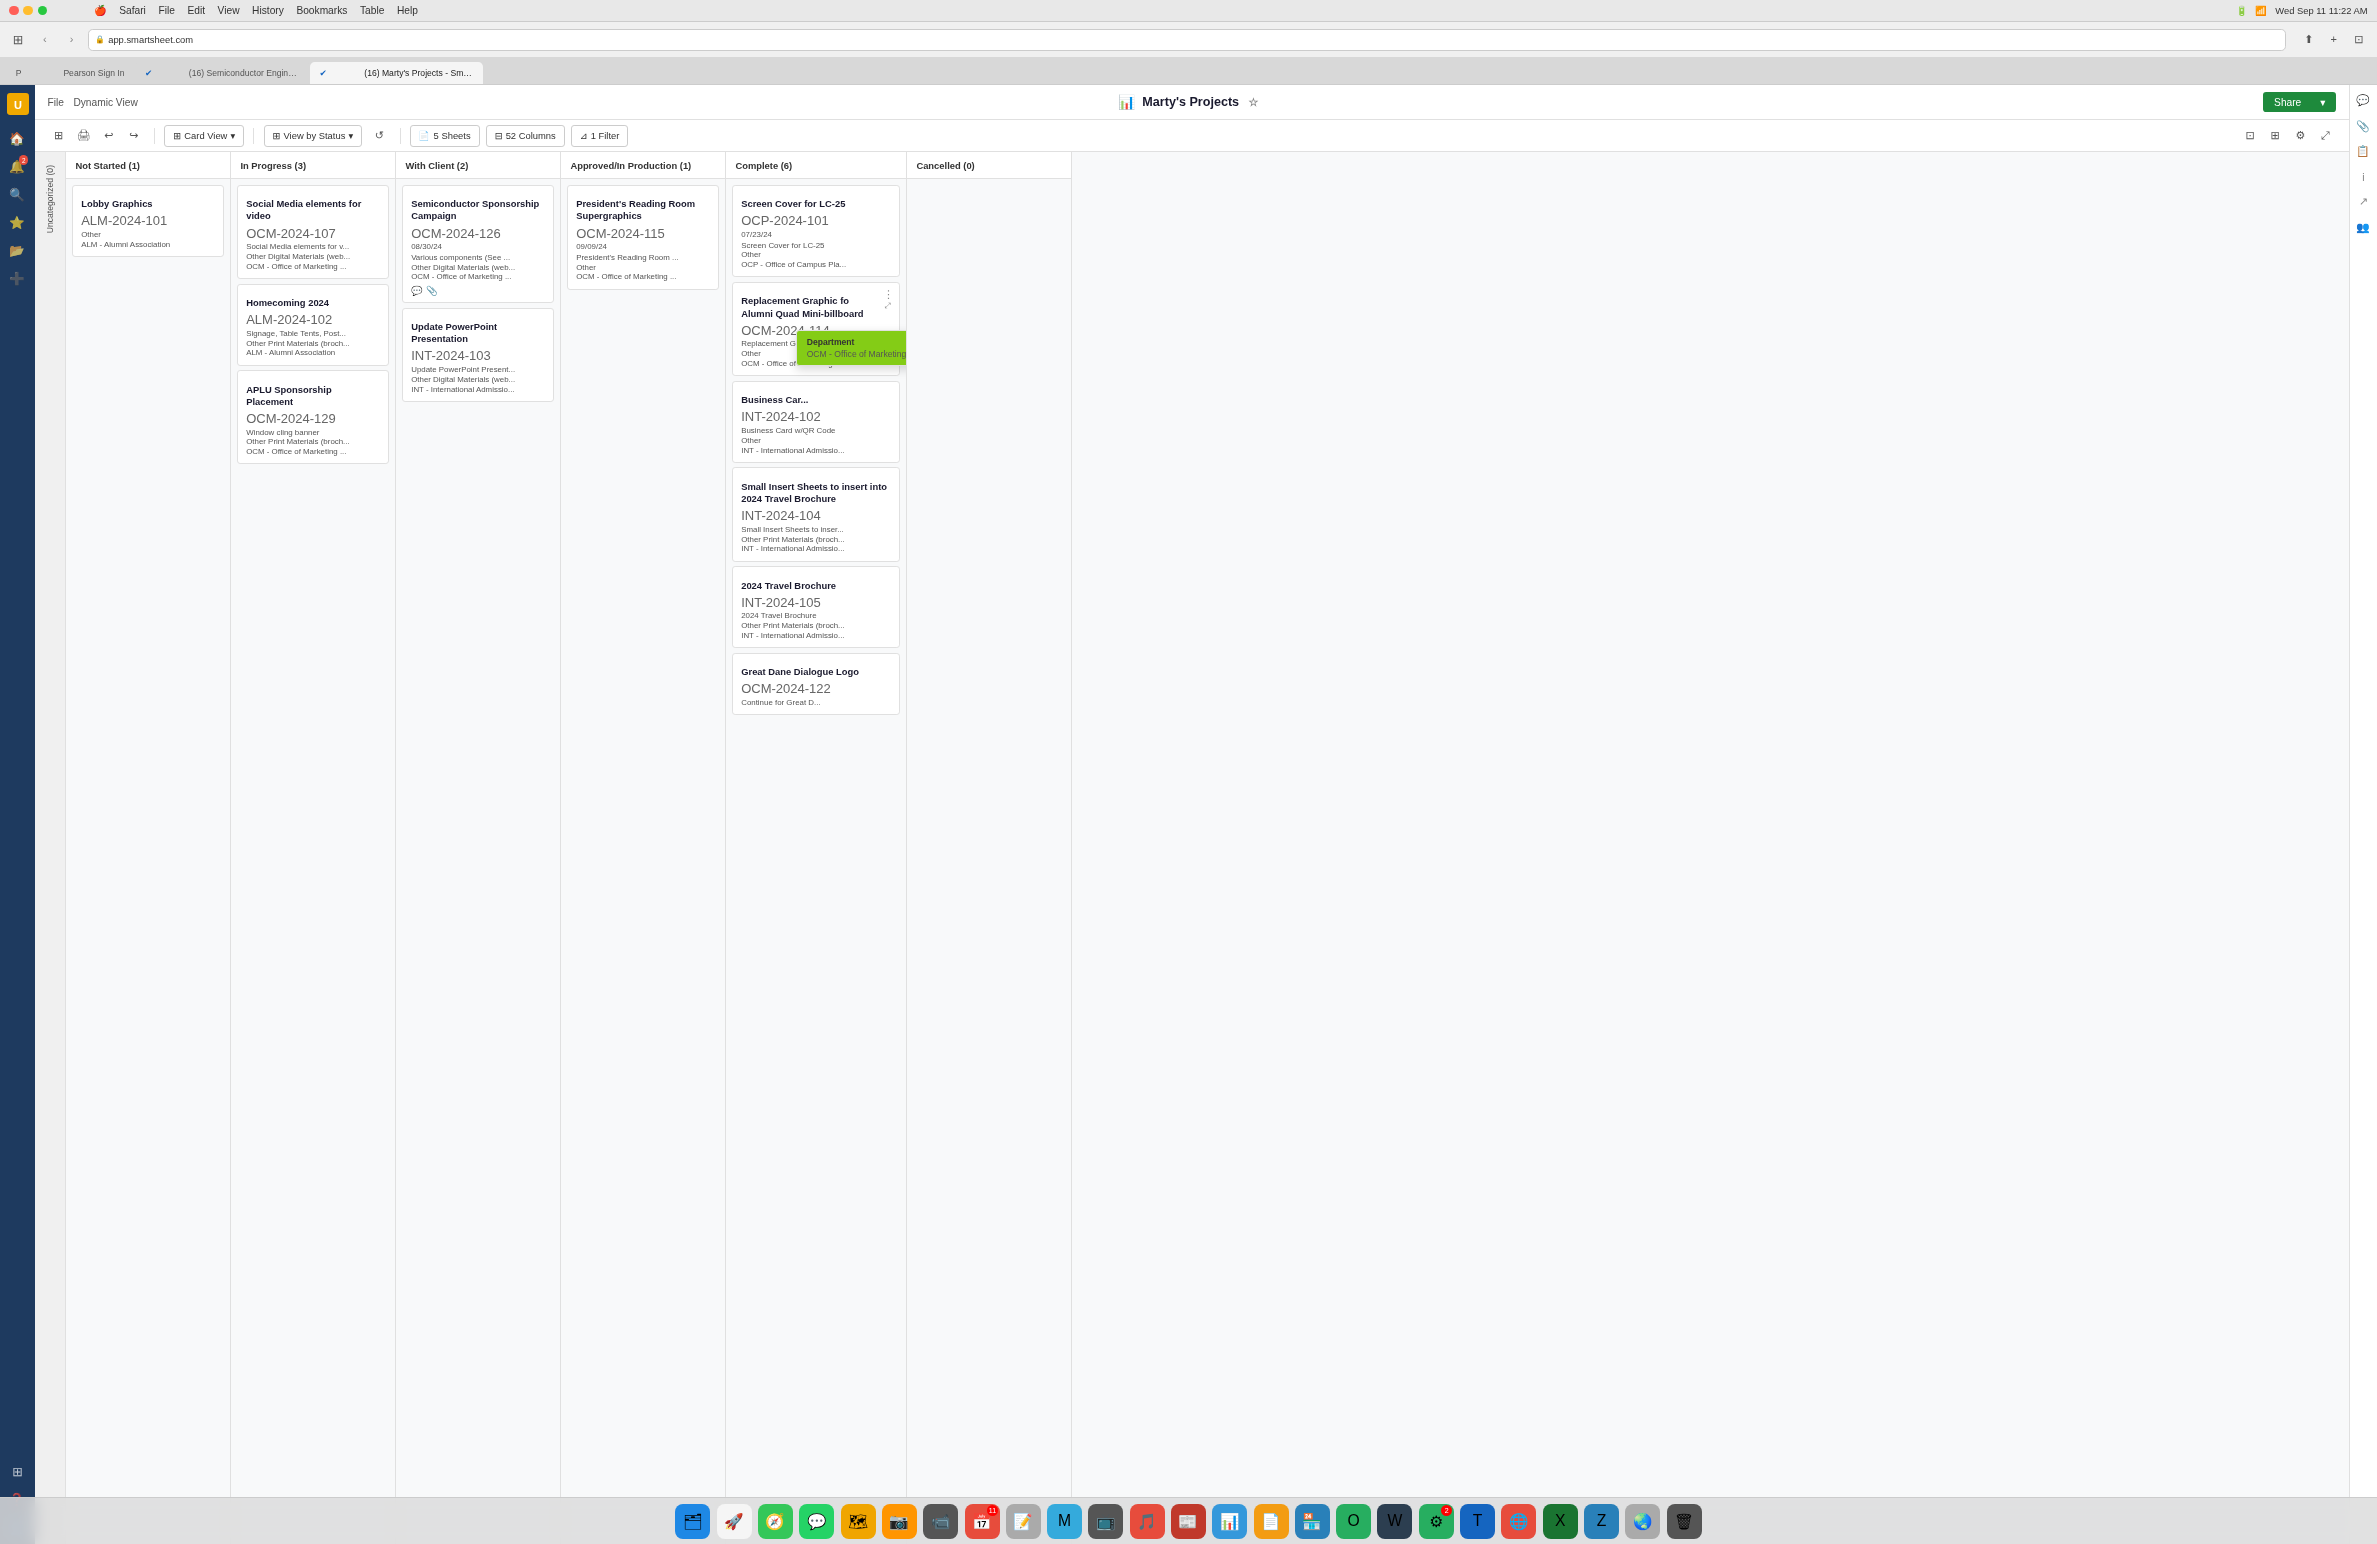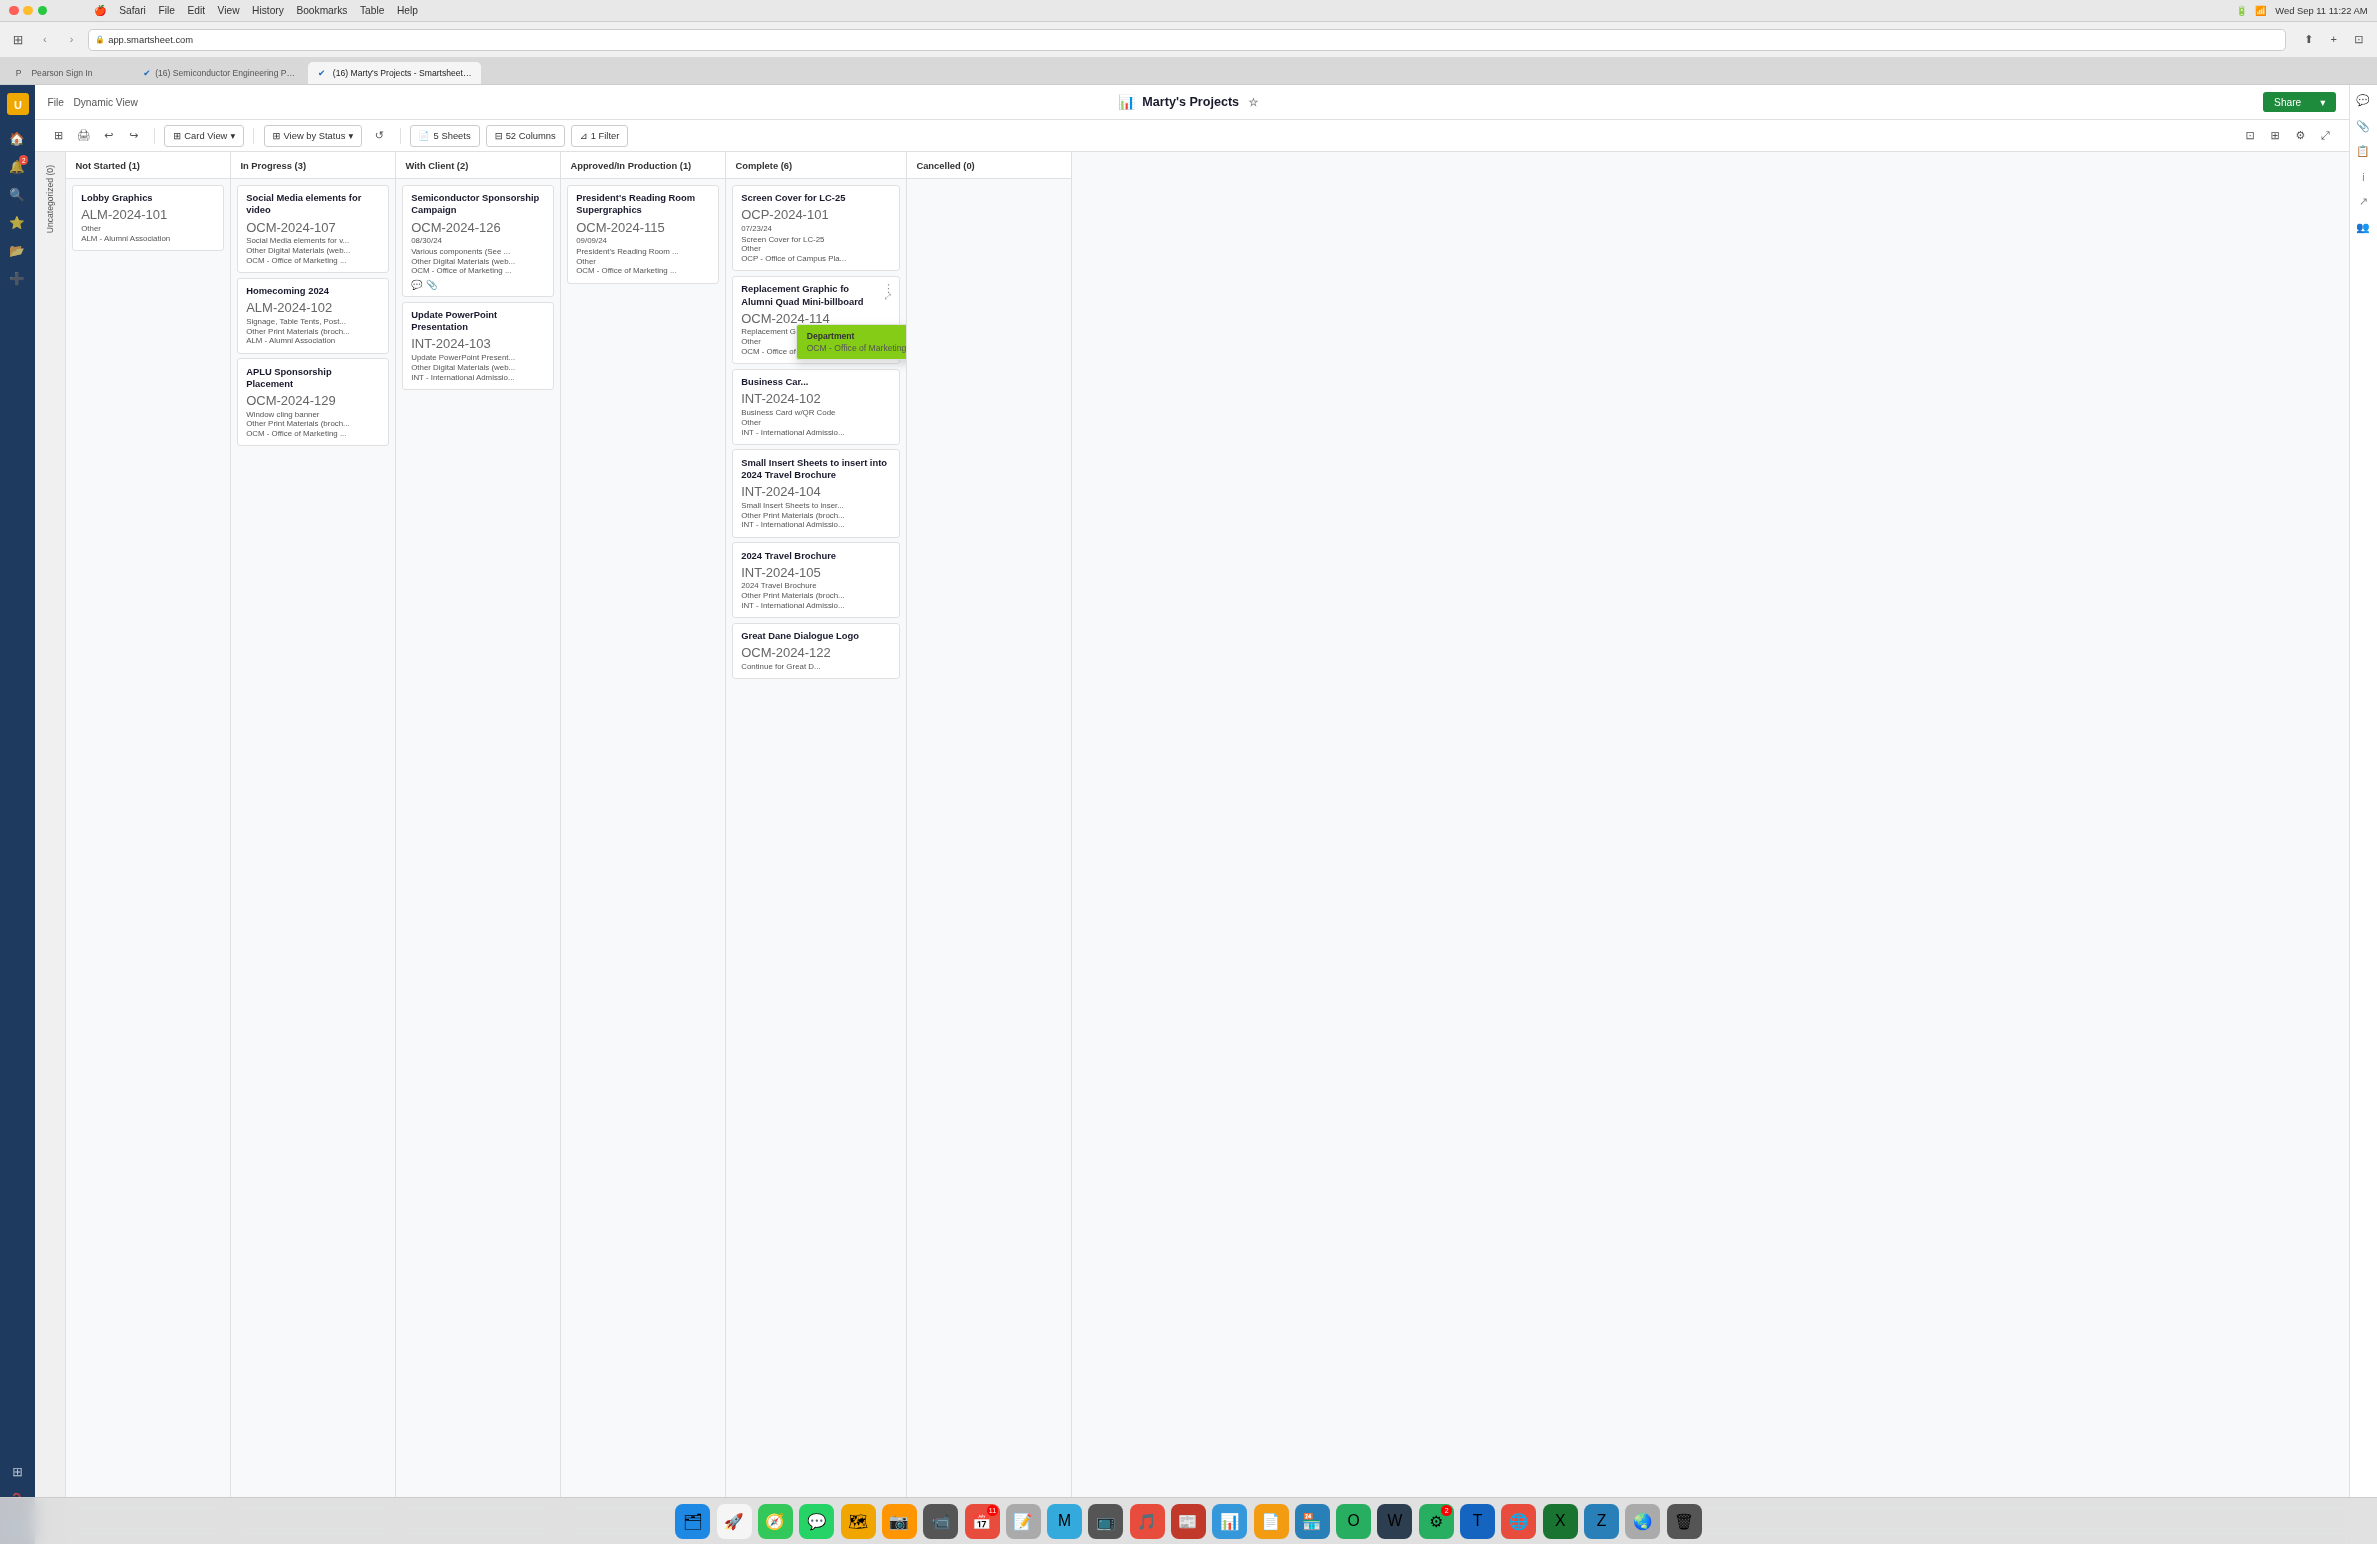--- a/index.html
+++ b/index.html
@@ -46,21 +46,21 @@
     .browser-tabs {
       display: flex; background: #d8d8d8; height: 27px; align-items: flex-end; padding: 0 6.3px; gap: 1.6px;
     }
     .tab {
       height: 22px; padding: 0 9.4px; background: #d8d8d8; border-radius: 4.7px 4.7px 0 0;
       display: flex; align-items: center; gap: 4.7px; font-size: 8.6px; color: #555; cursor: pointer;
       min-width: 126px; max-width: 173px; white-space: nowrap; overflow: hidden;
     }
     .tab.active { background: #f5f5f5; color: #222; }
     .tab-favicon { width: 11px; height: 11px; }
-    .tab-title { overflow: hidden; text-overflow: ellipsis; }
+    .tab-title { overflow: hidden; text-overflow: ellipsis; margin-left: 32px; }
 
     
     .app-container { display: flex; height: calc(100vh - 83px); background: white; }
 
     
     .left-sidebar {
       width: 35px; background: #1e3a5f; display: flex; flex-direction: column; align-items: center;
       padding: 6.3px 0; gap: 3.1px; flex-shrink: 0;
     }
     .sidebar-icon {
@@ -127,21 +127,21 @@
       padding: 7.9px 9.4px 6.3px; font-size: 9.4px; font-weight: 600; color: #333;
       background: white; border-bottom: 1.6px solid #e0e0e0; position: sticky; top: 0; z-index: 10;
     }
     .column-cards { flex: 1; overflow-y: auto; padding: 6.3px; display: flex; flex-direction: column; gap: 4.7px; }
 
     
     .card {
       background: white; border: 0.8px solid #e0e0e0; border-radius: 3.1px; padding: 6.3px 7.9px;
       font-size: 8.6px; color: #333; cursor: pointer; position: relative;
     }
-    .card-title { font-weight: 600; font-size: 9.4px; margin-bottom: 3.1px; color: #1a1a2e; line-height: 1.3; }
+    .card-title { font-weight: 600; font-size: 9.4px; margin-bottom: 3.1px; color: #1a1a2e; line-height: 1.3; margin-top: 6px; }
     .card-id { color: #666; font-size: 13px; margin-bottom: 1.6px; }
     .card-date { color: #555; font-size: 7.9px; margin-bottom: 1.6px; }
     .card-field { color: #555; font-size: 7.9px; margin-bottom: 0.8px; white-space: nowrap; overflow: hidden; text-overflow: ellipsis; }
     .card-actions { display: flex; gap: 3.1px; margin-top: 3.1px; }
     .card-action-icon { font-size: 9.4px; color: #888; }
 
     
     .uncategorized-col {
       width: 31px; min-width: 31px; background: #f0f0f0; border-right: 0.8px solid #e0e0e0;
       display: flex; flex-direction: column; align-items: center; padding-top: 12.6px;

